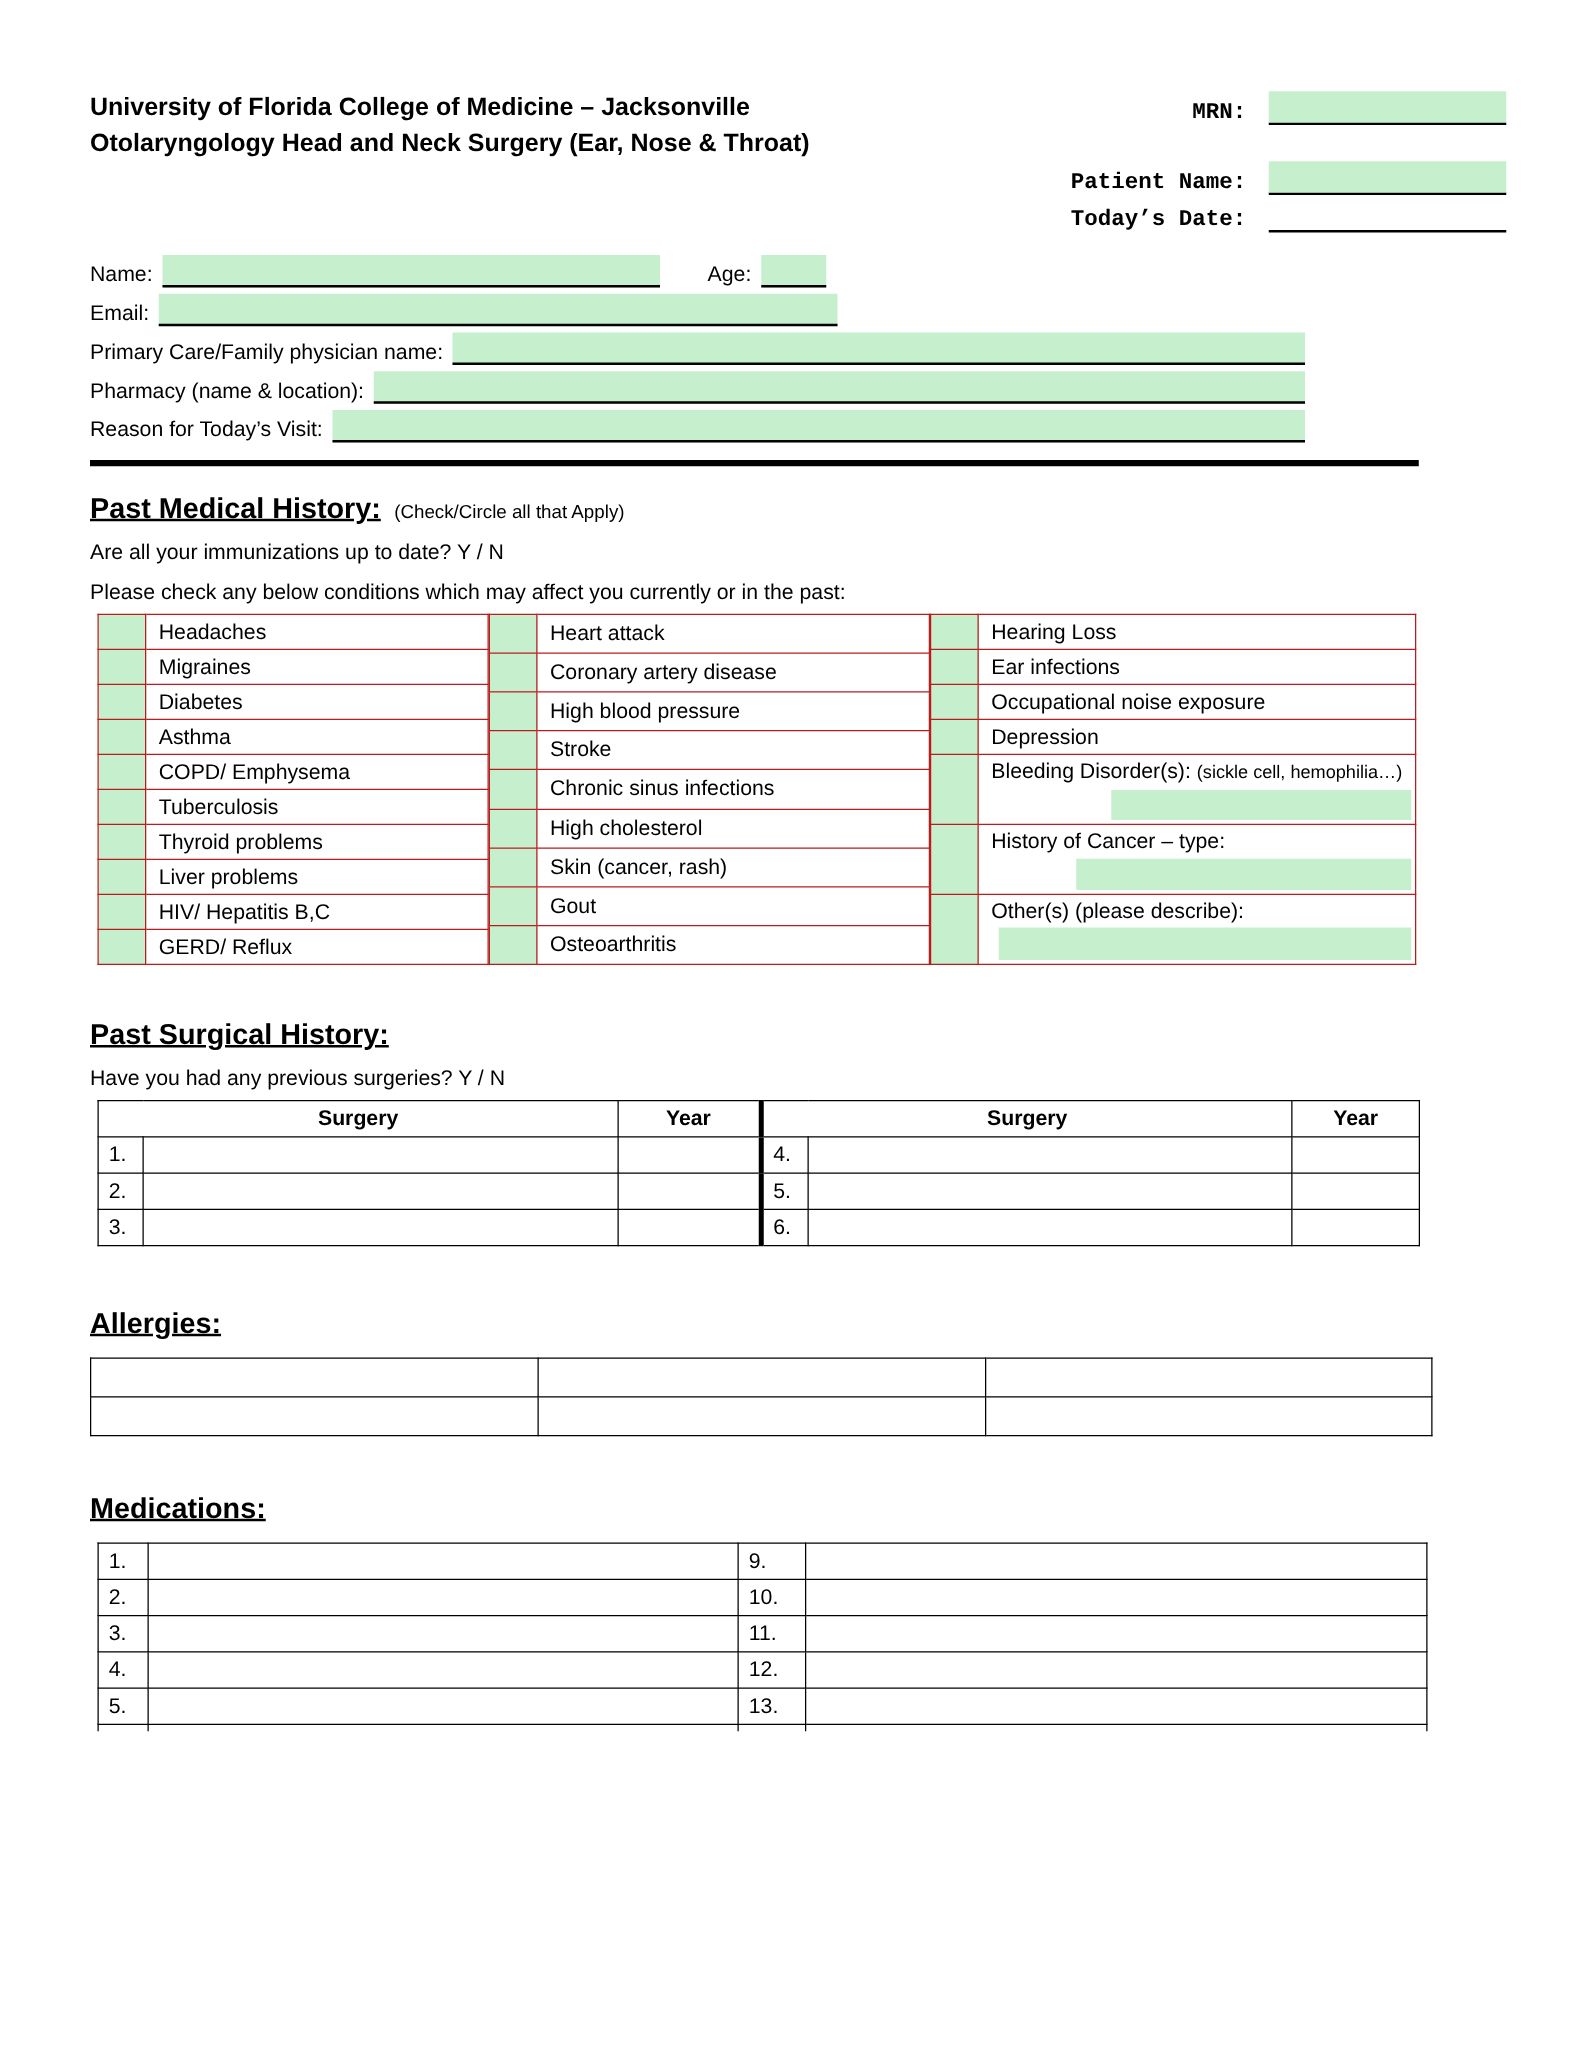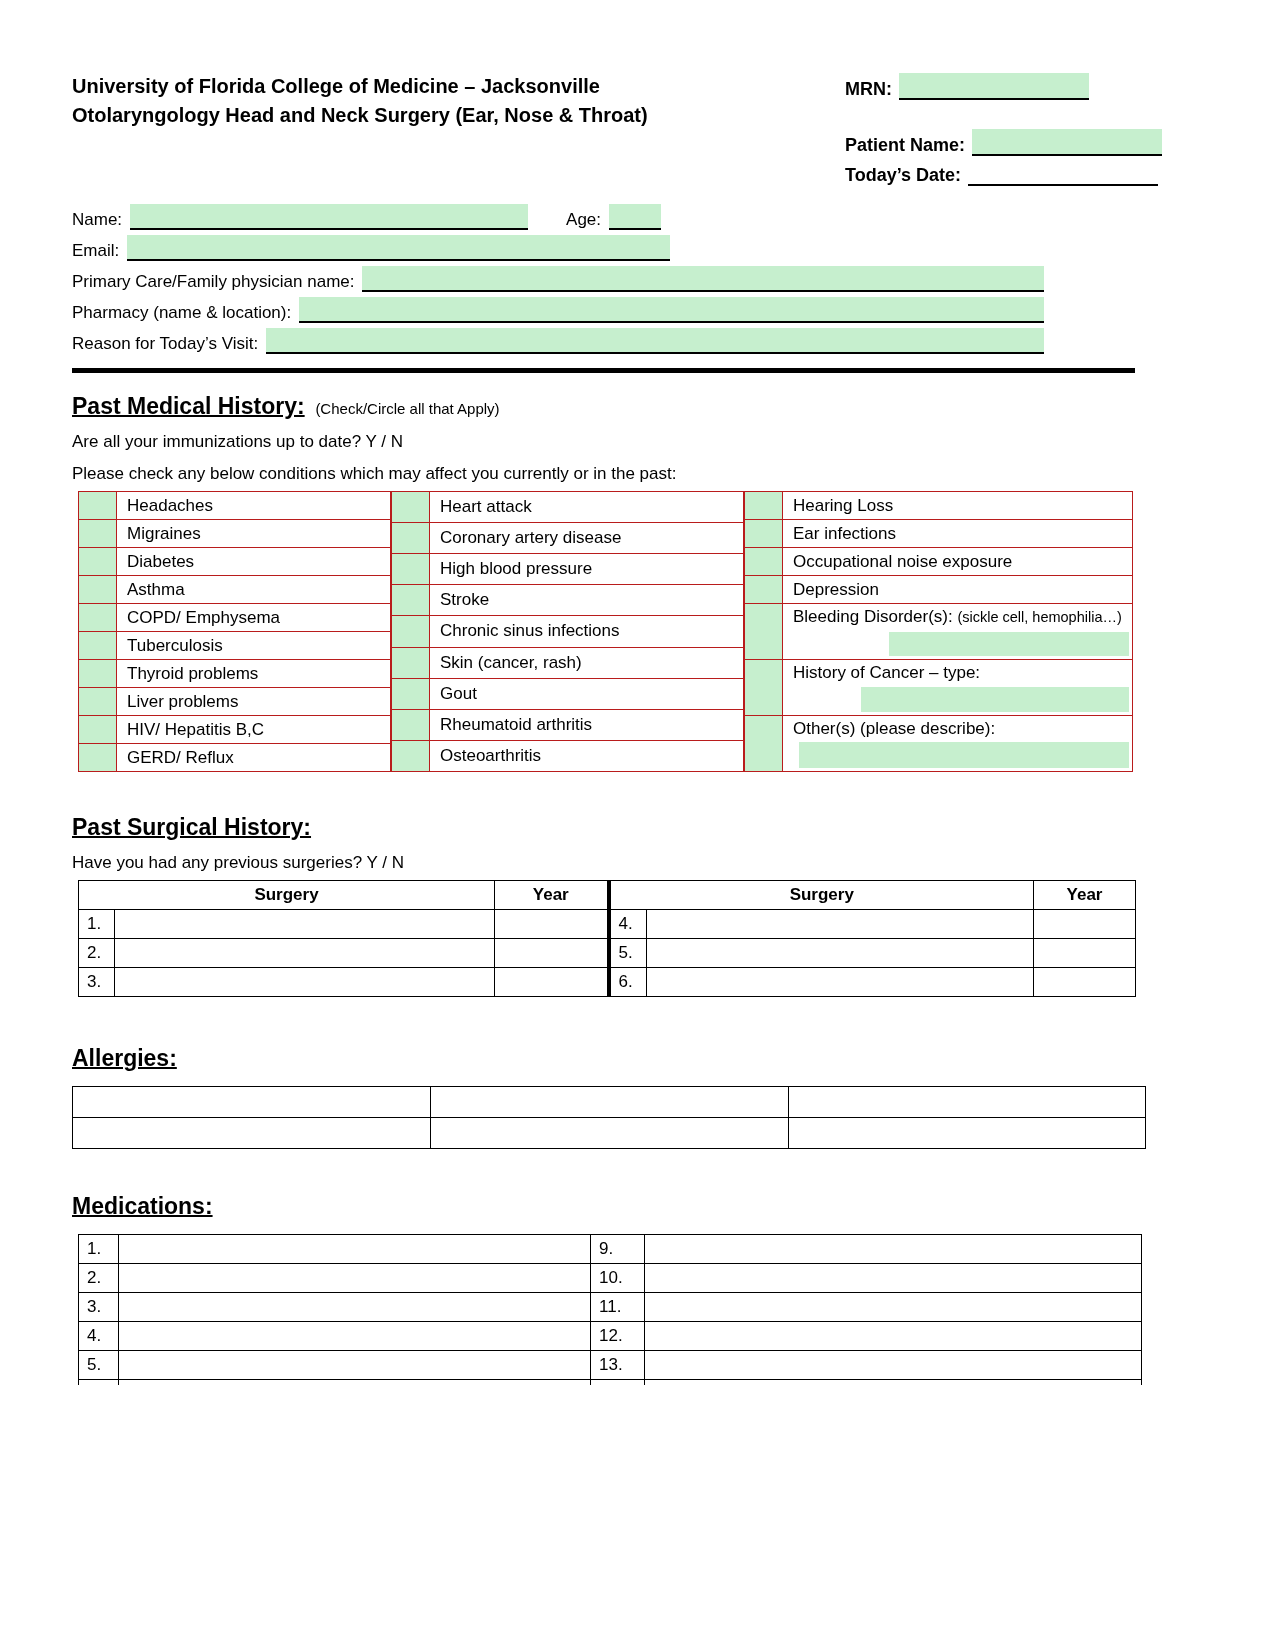--- a/index.html
+++ b/index.html
@@ -11,21 +11,21 @@
   }
   .page { position:relative; width:1275px; height:1385px; padding:60px 70px 0 72px; overflow:hidden; }
 
   :root { --green:#c6efce; --ink:#000; }
 
   
   .header-row { display:flex; justify-content:space-between; align-items:flex-start; }
   .titles { padding-top:12px; }
   .title { font-size:20px; font-weight:bold; line-height:1.45; }
   .header-fields { width:360px; padding-top:10px; }
-  .hfield-row { display:flex; align-items:flex-end; gap:7px; height:30px; }
+  .hfield-row { display:flex; justify-content:flex-end; align-items:flex-end; gap:18px; height:30px;font-family:Liberation Mono, monospace; }
   .hfield-row.mrn { margin-bottom:26px; }
   .hlabel { font-weight:bold; font-size:18px; white-space:nowrap; }
   .ufield { display:inline-block; width:190px; border-bottom:2px solid var(--ink); }
   .ufield .gfill { display:block; height:25px; background:var(--green); }
   .ufield.blank { height:25px; }
 
   
   .info-block { width:972px; margin-top:14px; }
   .info-row { display:flex; align-items:flex-end; height:30px; margin-bottom:1px; }
   .info-label { white-space:nowrap; padding-right:8px; }
@@ -214,29 +214,29 @@
       <tr>
             <td class="chk"></td>
             <td class="lbl">Stroke</td>
           </tr>
       <tr>
             <td class="chk"></td>
             <td class="lbl">Chronic sinus infections</td>
           </tr>
       <tr>
             <td class="chk"></td>
+            <td class="lbl">High cholesterol</td>
+          </tr>
+      <tr>
+            <td class="chk"></td>
             <td class="lbl">Skin (cancer, rash)</td>
           </tr>
       <tr>
             <td class="chk"></td>
             <td class="lbl">Gout</td>
-          </tr>
-      <tr>
-            <td class="chk"></td>
-            <td class="lbl">Rheumatoid arthritis</td>
           </tr>
       <tr>
             <td class="chk"></td>
             <td class="lbl">Osteoarthritis</td>
           </tr>
     </tbody>
       </table>
     <table class="cond-table g3">
       <tbody>
           <tr>

